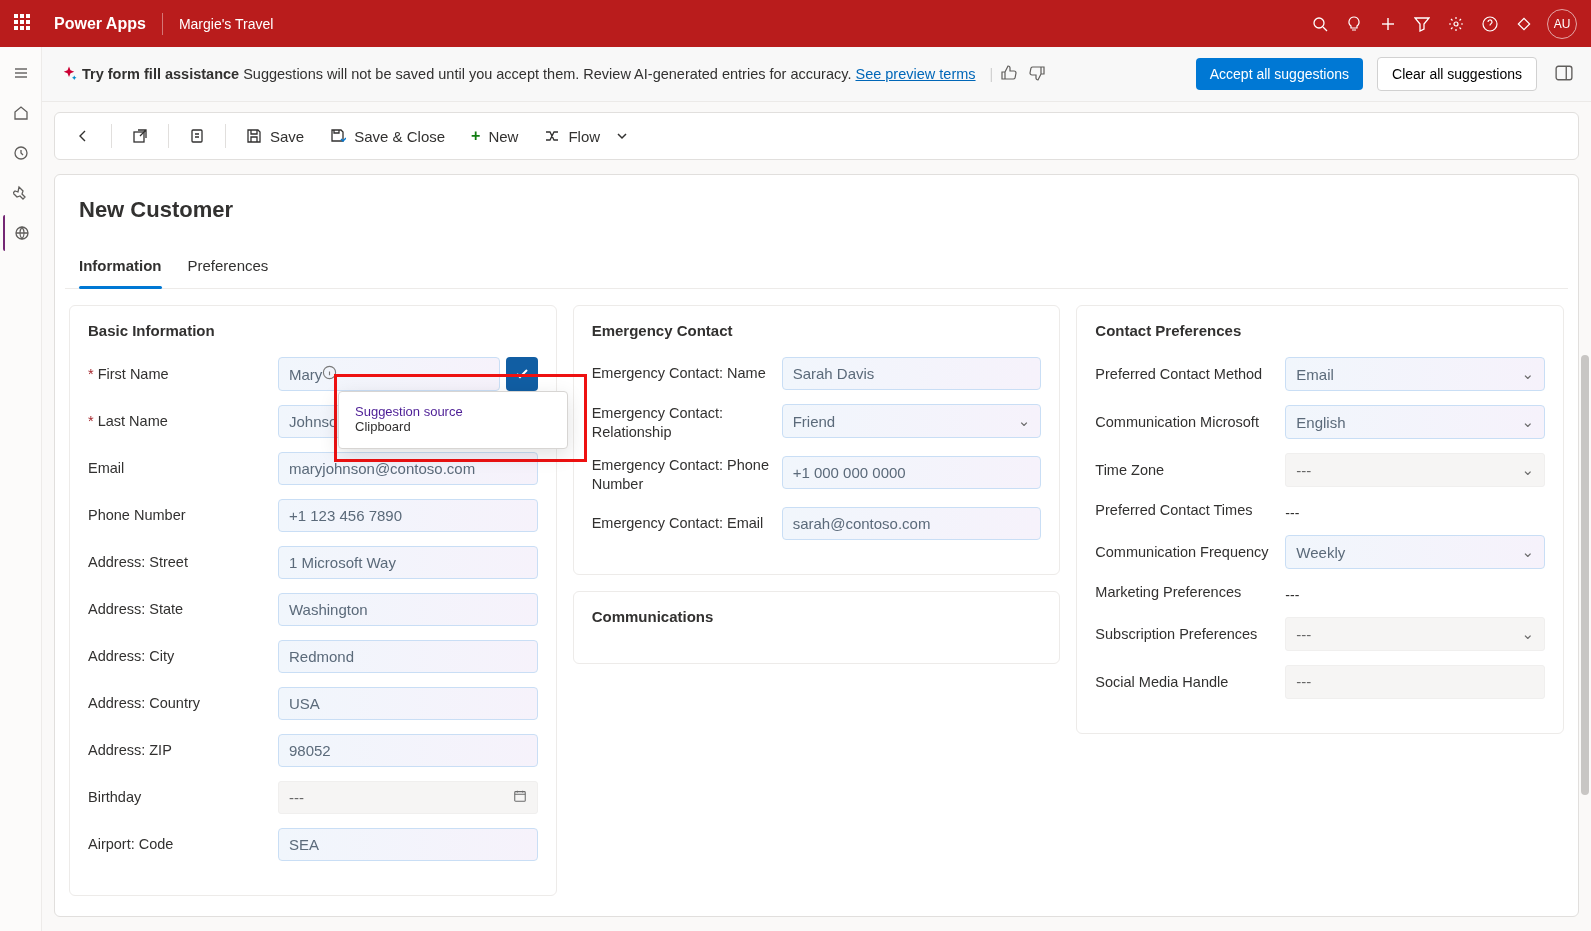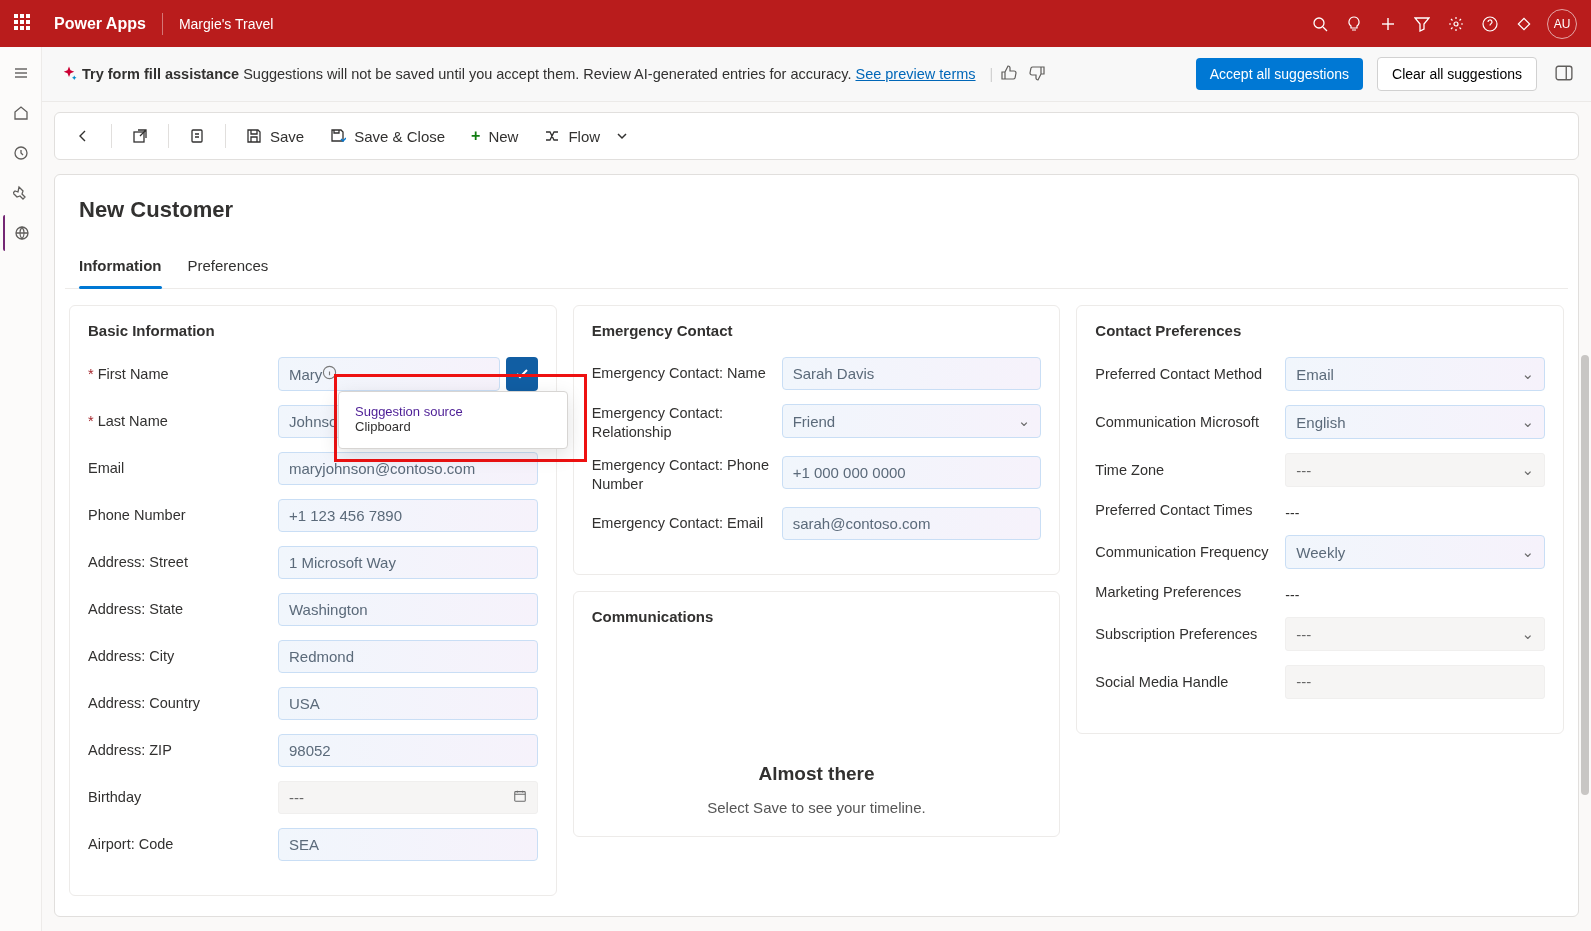--- a/index.html
+++ b/index.html
@@ -349,24 +349,20 @@
                 <div class="suggested">+1 000 000 0000</div>
               </div>
             <div class="row">
                 <label>Emergency Contact: Email</label>
                 <div class="suggested">sarah@contoso.com</div>
               </div>
           </div>
 
           <div class="section" style="margin-top:16px;">
             <h3>Communications</h3>
-            <div class="timeline-empty">
-              <h4>Almost there</h4>
-              <p>Select Save to see your timeline.</p>
-            </div>
           </div>
         </div>
 
         <div class="section prefs">
           <h3>Contact Preferences</h3>
           <div class="row">
               <label>Preferred Contact Method</label>
               <div class="suggested select">
                 <span>Email</span>
                 <span class="chev">⌄</span>

